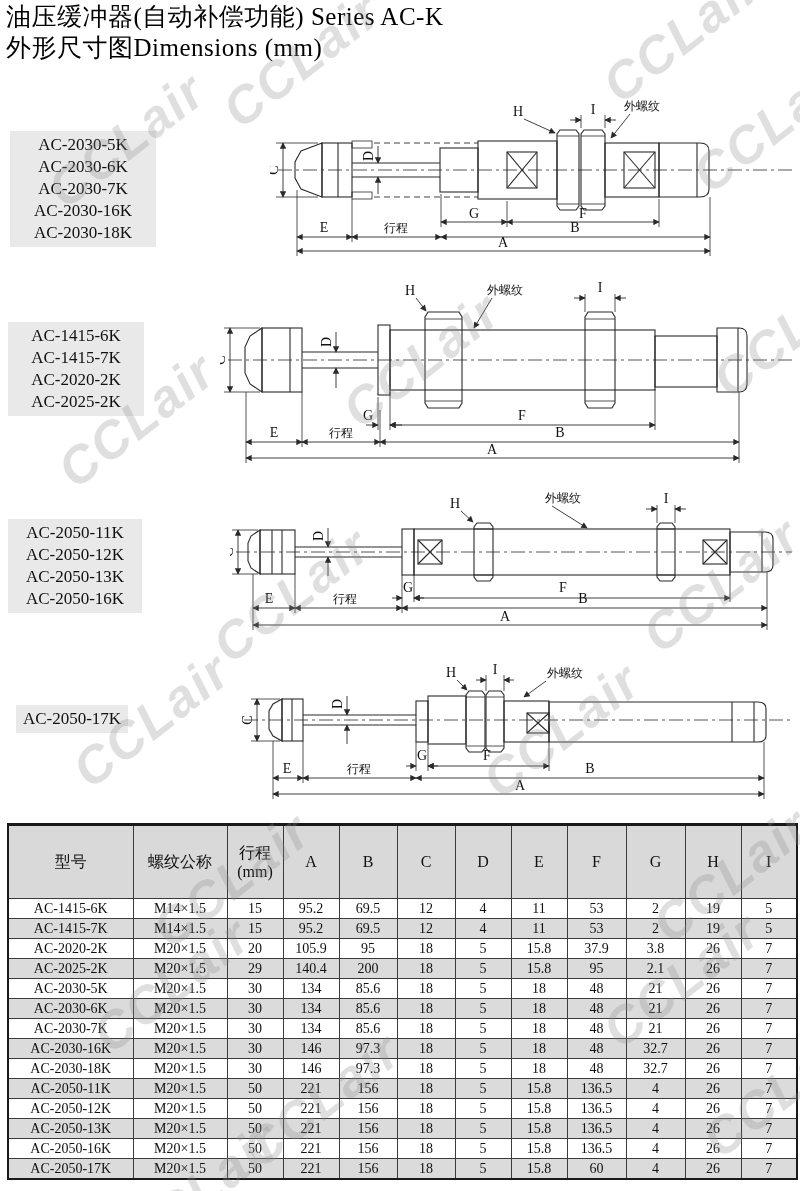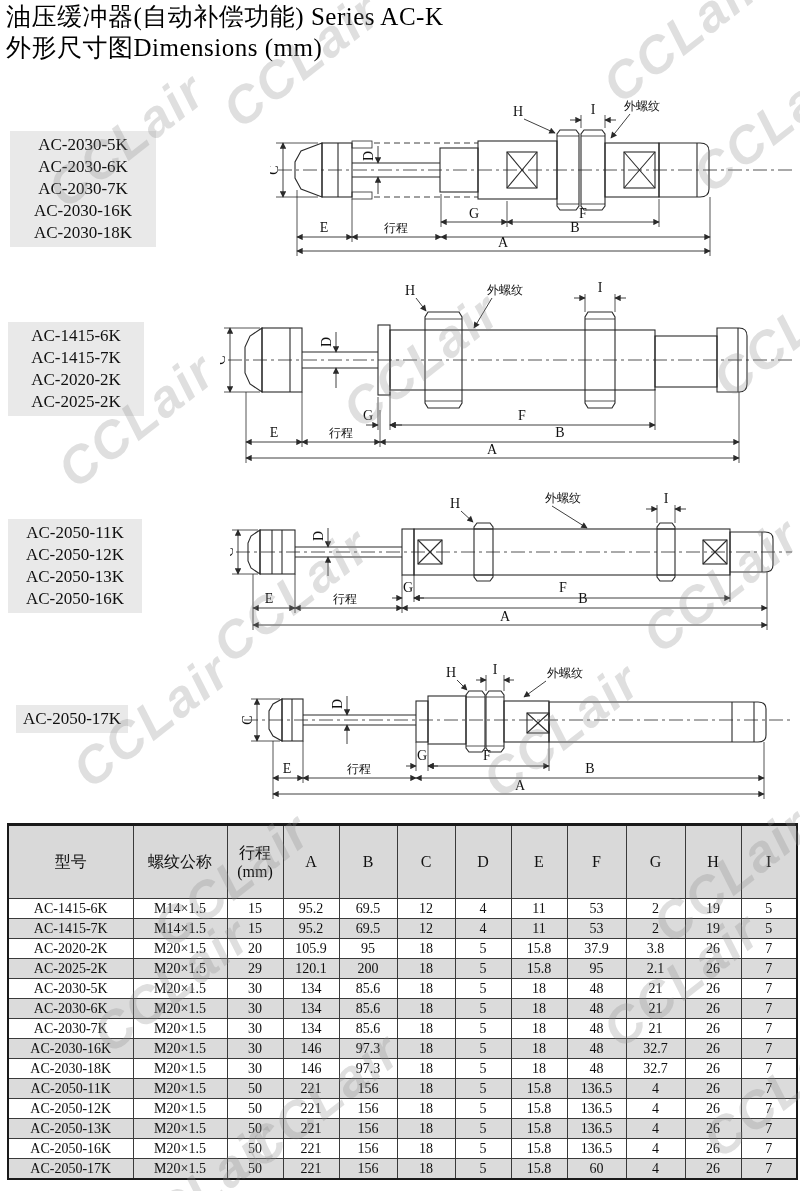--- a/index.html
+++ b/index.html
@@ -444,21 +444,21 @@
           <td>15.8</td>
           <td>37.9</td>
           <td>3.8</td>
           <td>26</td>
           <td>7</td>
         </tr>
         <tr>
           <td>AC-2025-2K</td>
           <td>M20×1.5</td>
           <td>29</td>
-          <td>120.1</td>
+          <td>140.4</td>
           <td>200</td>
           <td>18</td>
           <td>5</td>
           <td>15.8</td>
           <td>95</td>
           <td>2.1</td>
           <td>26</td>
           <td>7</td>
         </tr>
         <tr>

